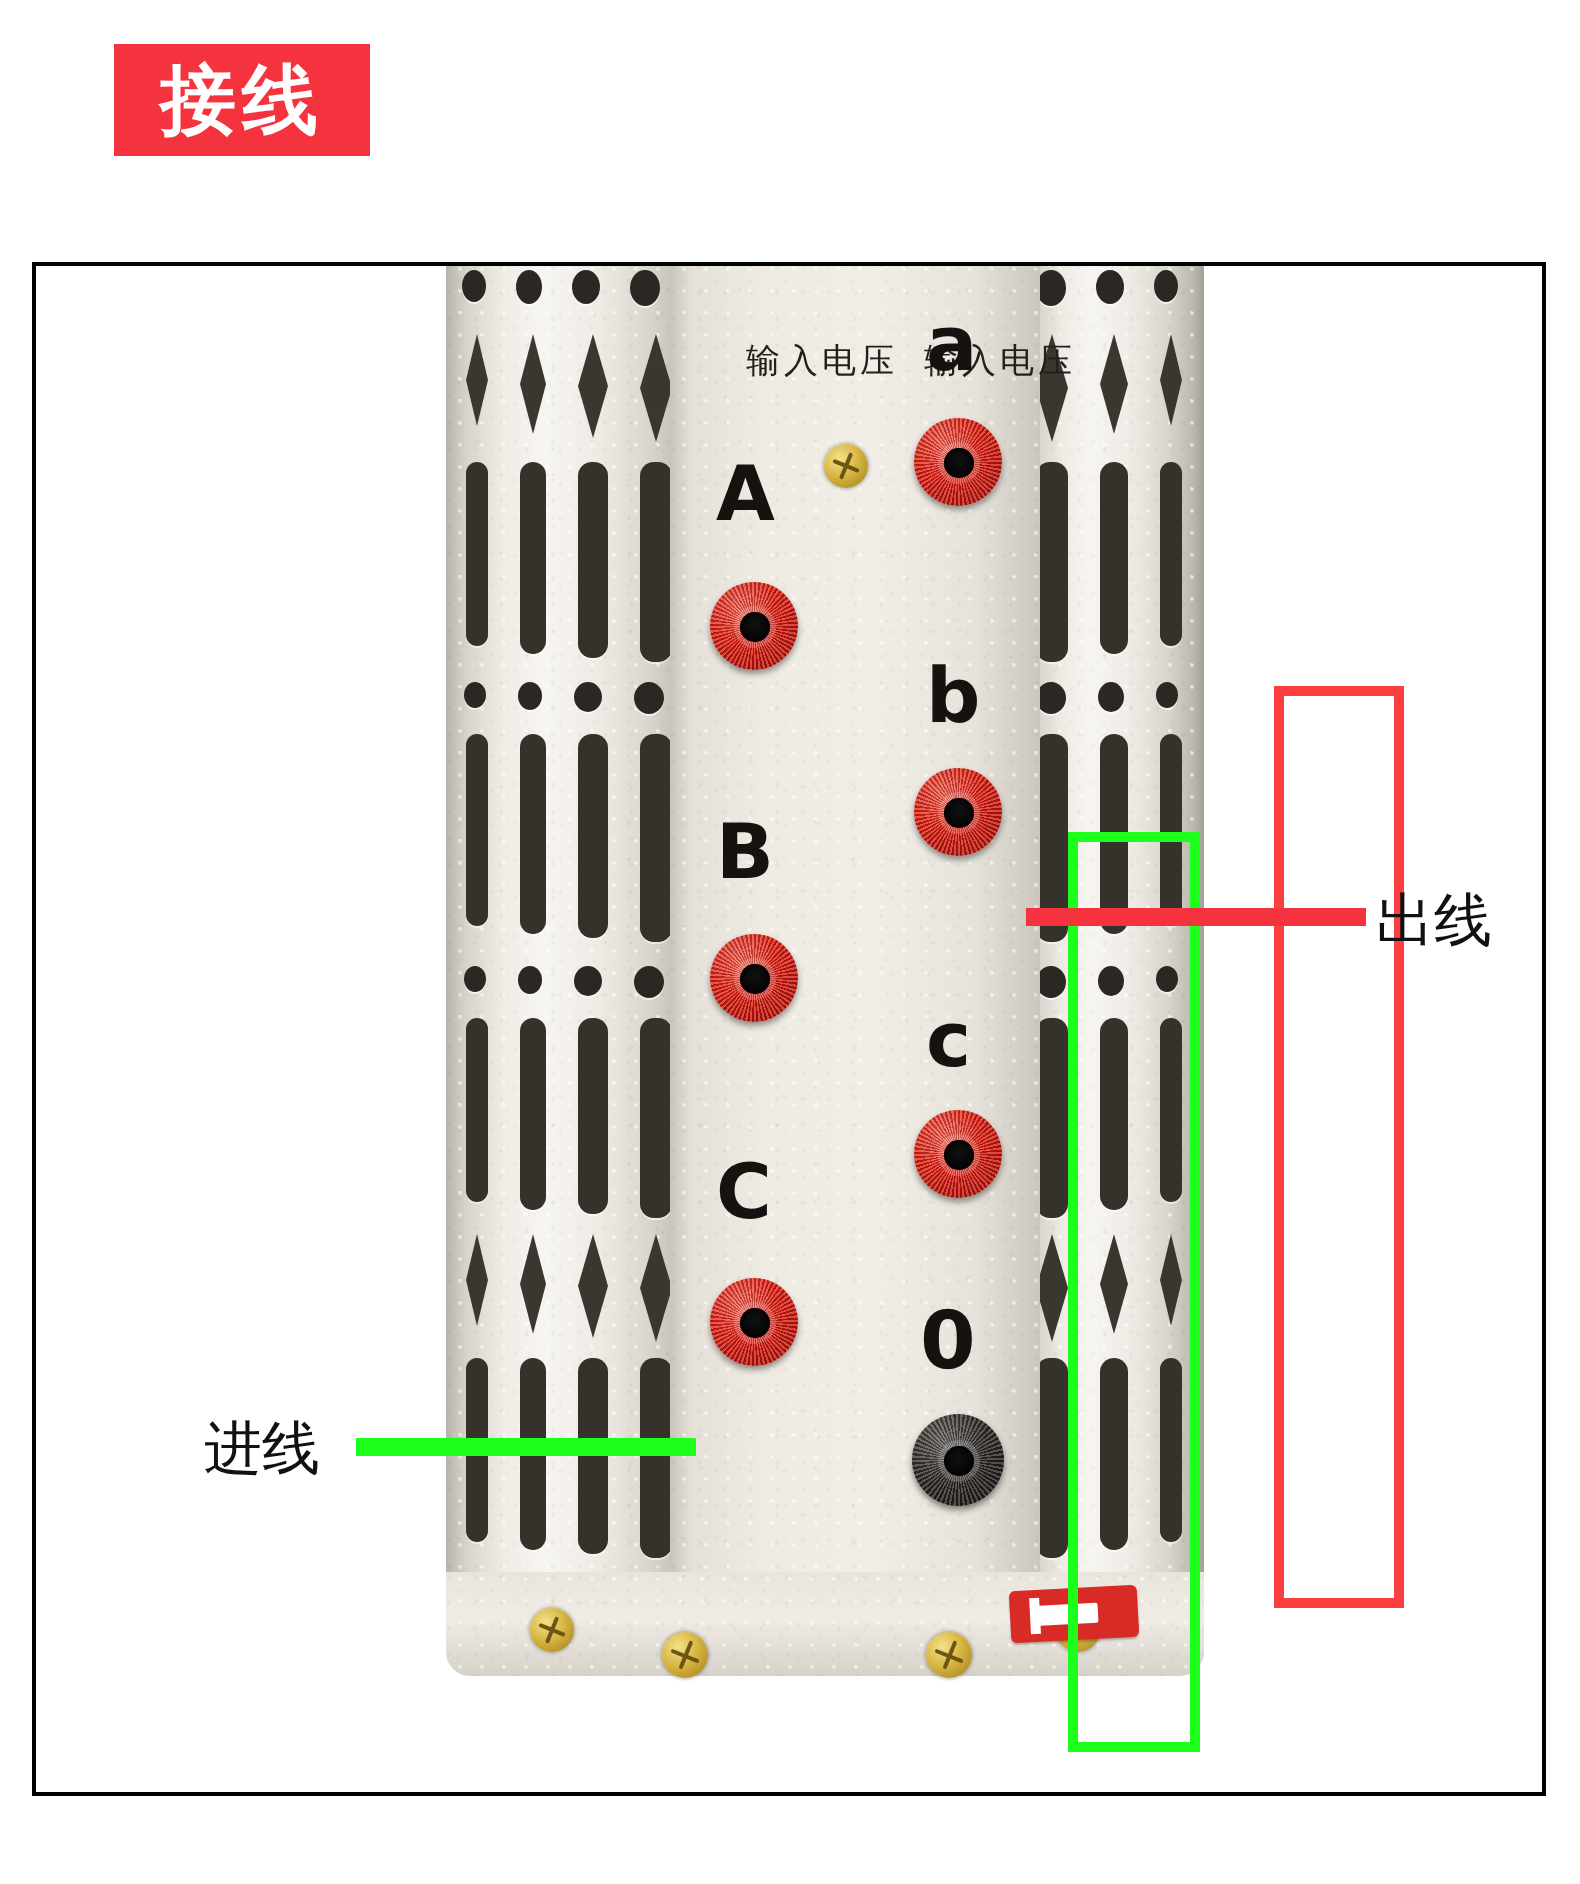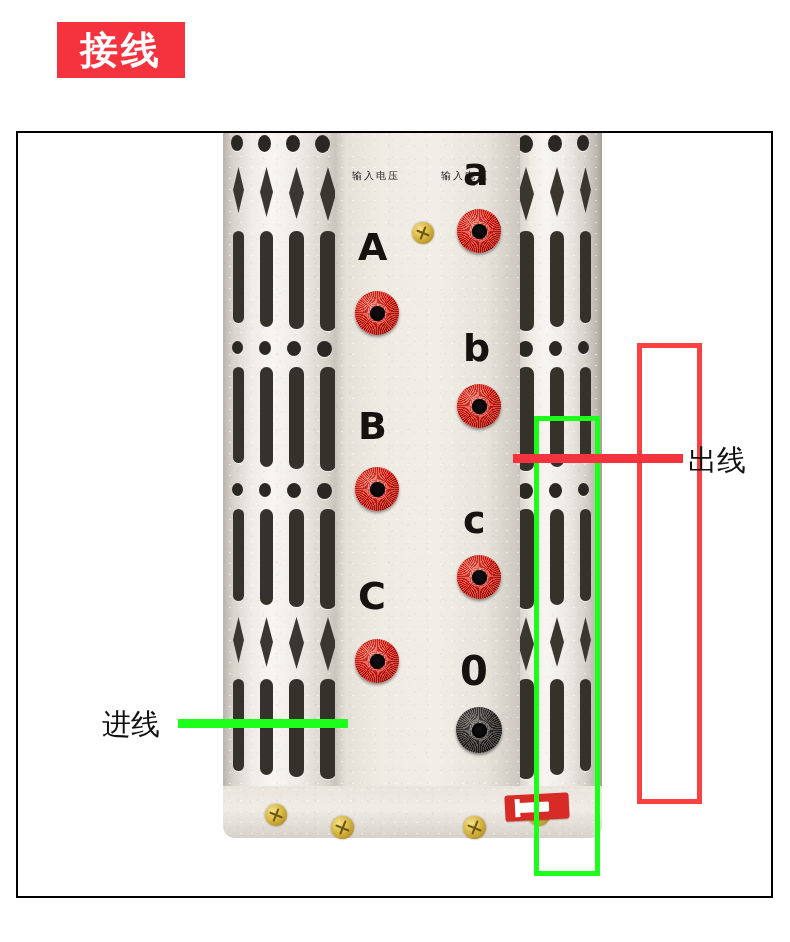--- a/index.html
+++ b/index.html
@@ -99,22 +99,22 @@
   }
   #warn-label .bar{
     position:absolute;left:14px;top:8px;width:30px;height:10px;background:#fff;border-radius:1px;
   }
   #warn-label .stem{
     position:absolute;left:10px;top:4px;width:5px;height:18px;background:#fff;
   }
 
   
   .panel-cn{
-    position:absolute;color:#23201d;font-size:10px;letter-spacing:2px;
-    font-family:"DejaVu Sans","Liberation Sans",sans-serif;white-space:nowrap;
+    position:absolute;color:#23201d;font-size:17px;letter-spacing:2px;
+    font-family:"DejaVu Sans","Liberation Sans",sans-serif;white-space:nowrap;margin-left:21px;
   }
   .term-letter{
     position:absolute;color:#15120f;font-weight:bold;
     font-family:"DejaVu Sans","Liberation Sans",sans-serif;line-height:1;
   }
   .term-letter.upper{font-size:38px;}
   .term-letter.lower{font-size:38px;}
   .term-letter.zero{font-size:40px;}
 
   

